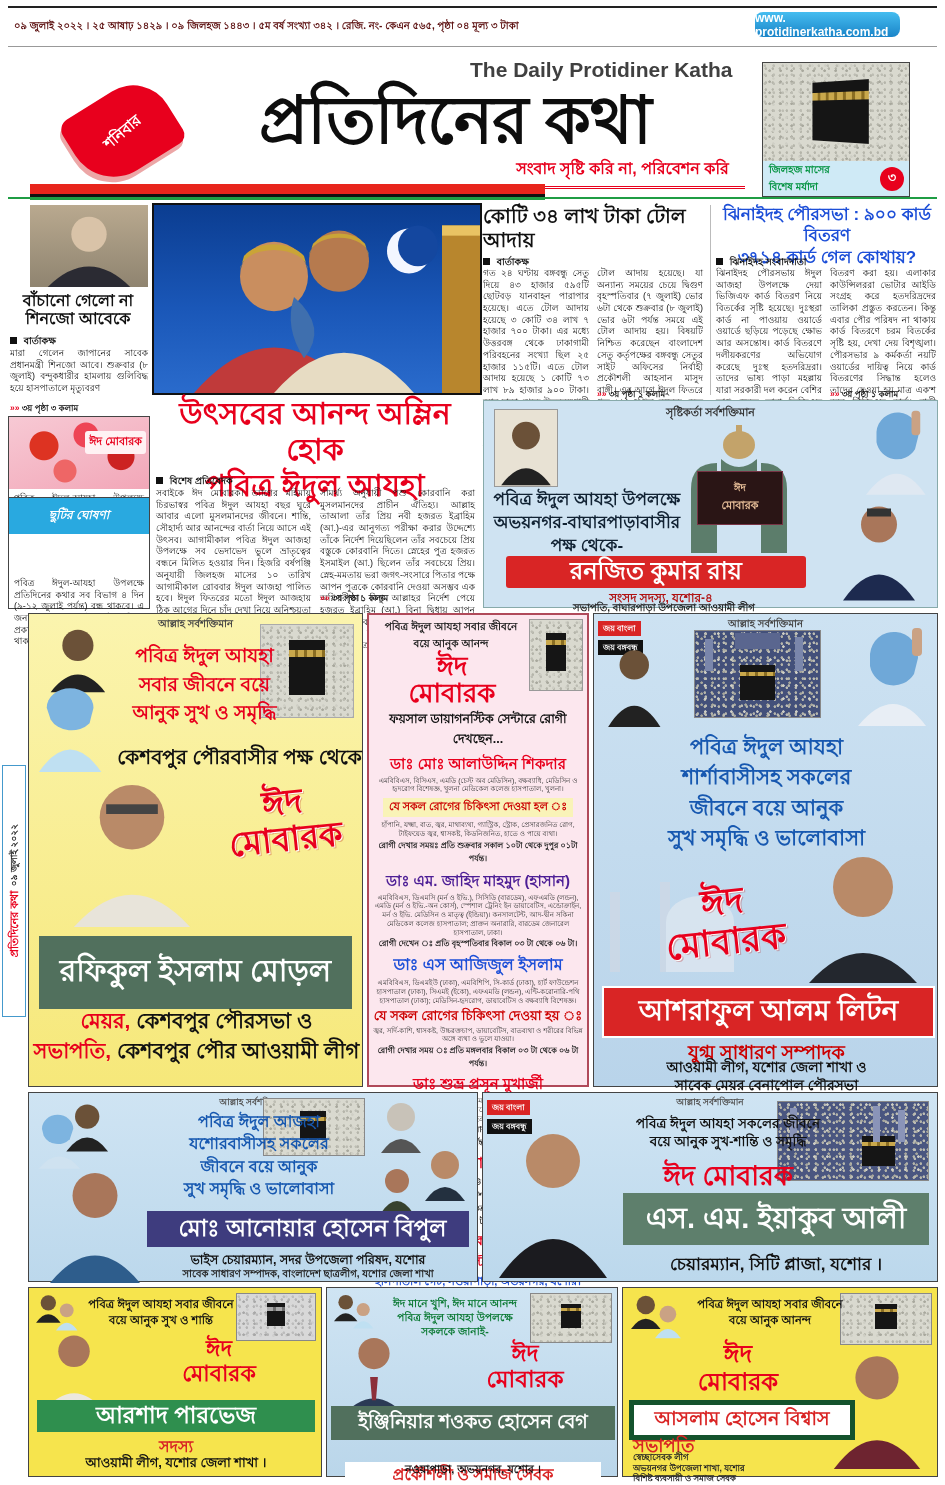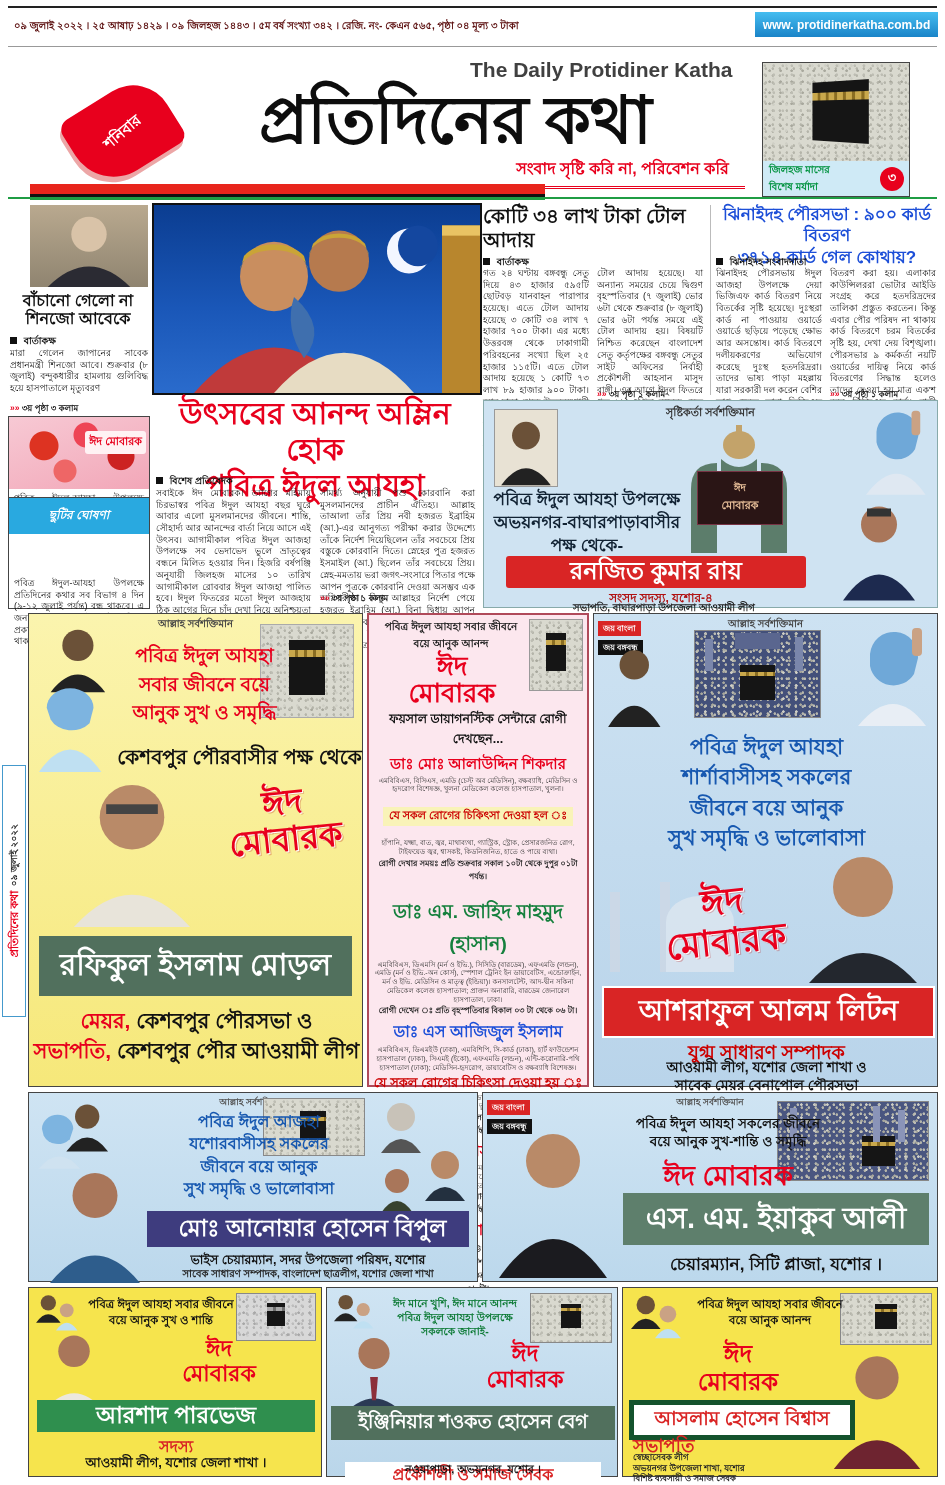--- a/index.html
+++ b/index.html
@@ -36,22 +36,22 @@
   .hr-green{background:#1f9d44;}
 </style>
 </head>
 <body>
 
 <div id="page">
 
   <div class="abs" style="left:8px;top:6px;width:929px;height:2px;background:#222;"></div>
 
   <div class="abs" style="left:14px;top:18px;width:720px;font-size:10px;font-weight:bold;color:#5a0d0d;">০৯ জুলাই ২০২২ । ২৫ আষাঢ় ১৪২৯ । ০৯ জিলহজ ১৪৪৩ । ৫ম বর্ষ সংখ্যা ৩৪২ । রেজি. নং- কেএন ৫৬৫, পৃষ্ঠা ০৪ মূল্য ৩ টাকা</div>
-  <div class="abs" style="left:755px;top:12px;width:183px;height:25px;background:linear-gradient(180deg,#45bdf0,#1a84c8);
-       display:flex;align-items:center;justify-content:center;border-radius:0;">
+  <div class="abs" style="left:755px;top:12px;width:145px;height:25px;background:linear-gradient(180deg,#45bdf0,#1a84c8);
+       display:flex;align-items:center;justify-content:center;border-radius:8px;">
     <span style="color:#fff;font-size:12px;font-weight:bold;">www. protidinerkatha.com.bd</span>
   </div>
   <div class="abs" style="left:8px;top:46px;width:929px;height:1px;background:#999;"></div>
 
   <div class="abs" style="left:70px;top:92px;width:105px;height:80px;background:#e8001d;transform:rotate(-32deg);
        border-radius:12px 40px 10px 45px;box-shadow:-4px 4px 0 rgba(200,0,0,.35);display:flex;align-items:center;justify-content:center;">
     <span style="color:#fff;font-size:15px;font-weight:bold;transform:rotate(-8deg);">শনিবার</span>
   </div>
   <div class="abs" style="left:470px;top:58px;width:290px;font-size:21px;font-weight:bold;color:#404040;">The Daily Protidiner Katha</div>
   <div class="abs" style="left:150px;top:70px;width:610px;text-align:center;font-size:66px;font-weight:900;color:#0d0d0d;letter-spacing:-1px;">প্রতিদিনের কথা</div>
@@ -267,21 +267,21 @@
       <svg width="130" height="155" viewBox="0 0 40 48">
           <circle cx="20" cy="14" r="10" fill="#b98a68"></circle>
           <rect x="12" y="10" width="16" height="3" fill="#444"></rect>
           <path d="M2 48 Q20 28 38 48 Z" fill="#e8e4da"></path>
         </svg>
     </div>
     <div class="abs callig" style="left:190px;top:170px;width:130px;font-size:34px;line-height:1.1;">
       <div>ঈদ</div>
       <div>মোবারক</div>
     </div>
-    <div class="abs banner" style="left:10px;top:322px;width:313px;height:60px;background:#51705d;">
+    <div class="abs banner" style="left:10px;top:322px;width:313px;height:73px;background:#51705d;">
       <span style="color:#fff;font-size:30px;font-weight:900;">রফিকুল ইসলাম মোড়ল</span>
     </div>
     <div class="abs center" style="left:0;top:392px;width:335px;font-size:21px;font-weight:900;line-height:1.45;color:#111;">
       <div><span class="red">মেয়র,</span><span> কেশবপুর পৌরসভা ও</span></div>
       <div><span class="red">সভাপতি,</span><span> কেশবপুর পৌর আওয়ামী লীগ</span></div>
     </div>
   </div>
 
   <div class="abs adbox" style="left:367px;top:613px;width:222px;height:474px;background:#fce7ee;border:2px solid #b04a5a;">
     <div class="abs speckle" style="right:4px;top:4px;width:52px;height:70px;border:1px solid #999;">
@@ -294,25 +294,25 @@
       <div>বয়ে আনুক আনন্দ</div>
     </div>
     <div style="text-align:center;font-size:26px;font-weight:900;color:#e8001d;line-height:1.05;margin-right:52px;">
       <div>ঈদ</div>
       <div>মোবারক</div>
     </div>
     <div class="center" style="font-size:12.5px;font-weight:900;color:#111;margin-top:2px;">ফয়সাল ডায়াগনস্টিক সেন্টারে রোগী দেখছেন...</div>
 
     <div class="center" style="font-size:15px;font-weight:900;color:#e8001d;margin-top:2px;">ডাঃ মোঃ আলাউদ্দিন শিকদার</div>
     <div class="tiny center" style="padding:0 4px;color:#333;">এমবিবিএস, বিসিএস, এমডি (চেস্ট অব মেডিসিন), বক্ষব্যাধি, মেডিসিন ও হৃদরোগ বিশেষজ্ঞ, খুলনা মেডিকেল কলেজ হাসপাতাল, খুলনা।</div>
-    <div class="center" style="font-size:11px;font-weight:900;color:#c00;background:#f9f3b8;margin:13px 14px;">যে সকল রোগের চিকিৎসা দেওয়া হল ঃ</div>
+    <div class="center" style="font-size:11px;font-weight:900;color:#c00;background:#f9f3b8;margin:4px 14px;">যে সকল রোগের চিকিৎসা দেওয়া হল ঃ</div>
     <div class="tiny center" style="padding:0 4px;color:#333;">হাঁপানি, যক্ষ্মা, বাত, জ্বর, মাথাব্যথা, গ্যাস্ট্রিক, স্ট্রোক, প্রেসারজনিত রোগ, টাইফয়েড জ্বর, শ্বাসকষ্ট, কিডনিজনিত, হাতে ও পায়ে ব্যথা।</div>
     <div class="center" style="font-size:8px;font-weight:bold;color:#222;">রোগী দেখার সময়ঃ প্রতি শুক্রবার সকাল ১০টা থেকে দুপুর ০১টা পর্যন্ত।</div>
 
-    <div class="center" style="font-size:19px;font-weight:900;color:#15803d;margin-top:14px;">ডাঃ এম. জাহিদ মাহমুদ (হাসান)</div>
+    <div class="center" style="font-size:15px;font-weight:900;color:#4c1d95;margin-top:4px;">ডাঃ এম. জাহিদ মাহমুদ (হাসান)</div>
     <div class="tiny center" style="padding:0 4px;color:#333;">এমবিবিএস, ডিএমসি (মর্ন ও ইভি.), সিসিডি (বারডেম), এফএমডি (লন্ডন), এমডি (মর্ন ও ইভি.-অন কোর্স), স্পেশাল ট্রেনিং ইন ডায়াবেটিস, এন্ডোক্রাইন, মর্ন ও ইভি. মেডিসিন ও মাতৃত্ব (ইন্ডিয়া)। কনসালটেন্ট, আদ-দ্বীন সকিনা মেডিকেল কলেজ হাসপাতাল; প্রাক্তন অনারারি, বারডেম জেনারেল হাসপাতাল, ঢাকা।</div>
     <div class="center" style="font-size:8px;font-weight:bold;color:#222;">রোগী দেখেন ঃ প্রতি বৃহস্পতিবার বিকাল ০৩ টা থেকে ০৬ টা।</div>
 
     <div class="center" style="font-size:16px;font-weight:900;color:#1d4fd8;margin-top:2px;">ডাঃ এস আজিজুল ইসলাম</div>
     <div class="tiny center" style="padding:0 4px;color:#333;">এমবিবিএস, ডিএমইউ (ঢাকা), এমবিশিপি, সি-কার্ড (ঢাকা), হার্ট ফাউন্ডেশন হাসপাতাল (ঢাকা), সিএমই (ইকো), এফএমডি (লন্ডন), এন্টি-করোনারি-পথি হাসপাতাল (ঢাকা); মেডিসিন-হৃদরোগ, ডায়াবেটিস ও বক্ষব্যাধি বিশেষজ্ঞ।</div>
     <div class="center" style="font-size:13px;font-weight:700;color:#c00;">যে সকল রোগের চিকিৎসা দেওয়া হয় ঃ</div>
     <div class="tiny center" style="padding:0 4px;color:#333;">জ্বর, সর্দি-কাশি, শ্বাসকষ্ট, উচ্চরক্তচাপ, ডায়াবেটিস, বাতব্যথা ও শরীরের বিভিন্ন অঙ্গে ব্যথা ও ভুলে যাওয়া।</div>
     <div class="center" style="font-size:8px;font-weight:bold;color:#222;">রোগী দেখার সময় ঃ প্রতি মঙ্গলবার বিকাল ০৩ টা থেকে ০৬ টা পর্যন্ত।</div>
 
     <div class="center" style="font-size:15px;font-weight:900;color:#e8001d;margin-top:2px;">ডাঃ শুভ্র প্রসূন মুখার্জী</div>

